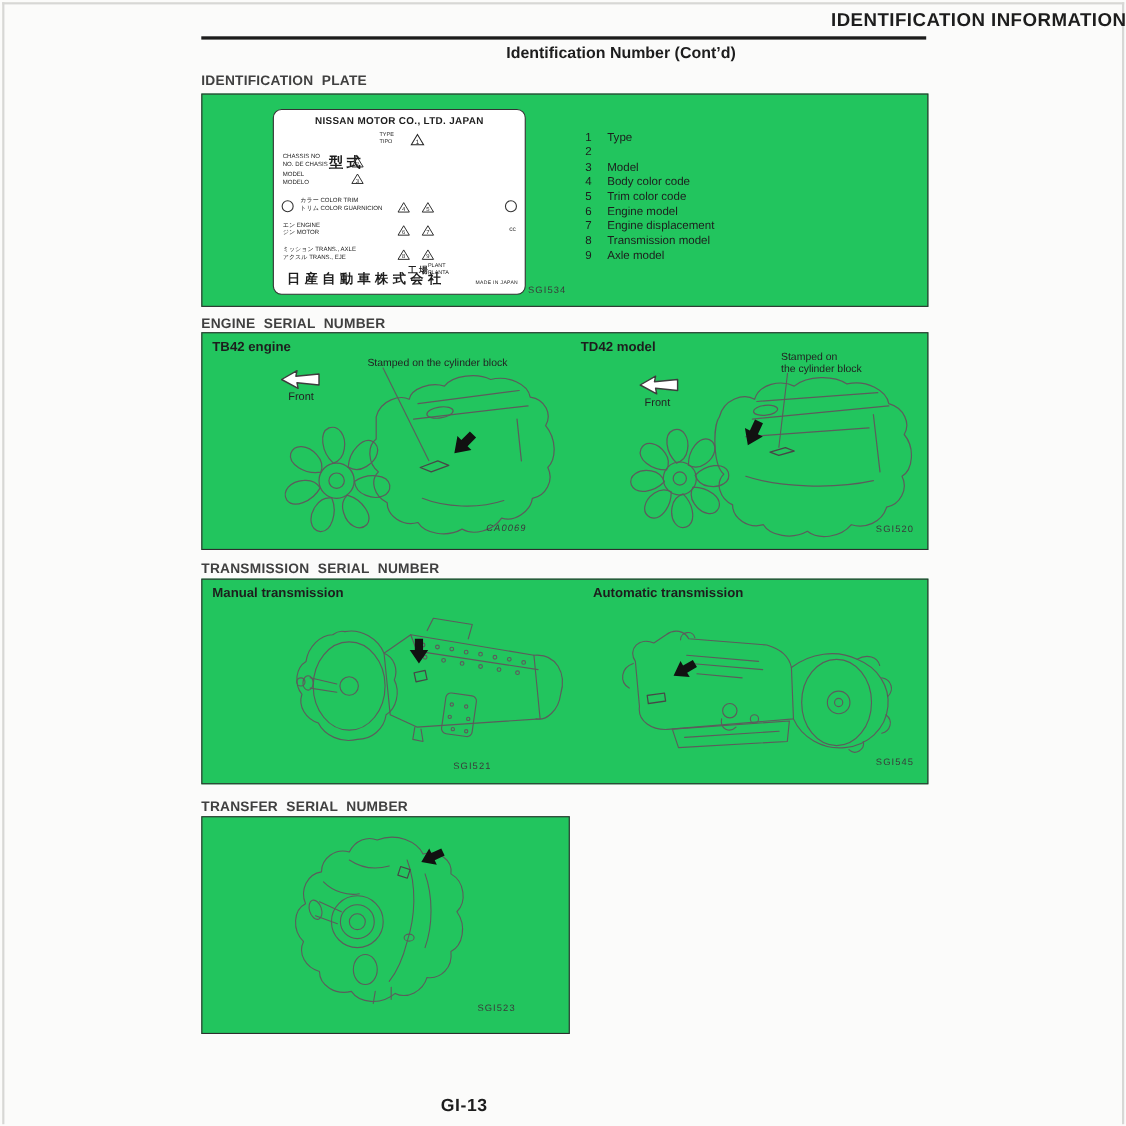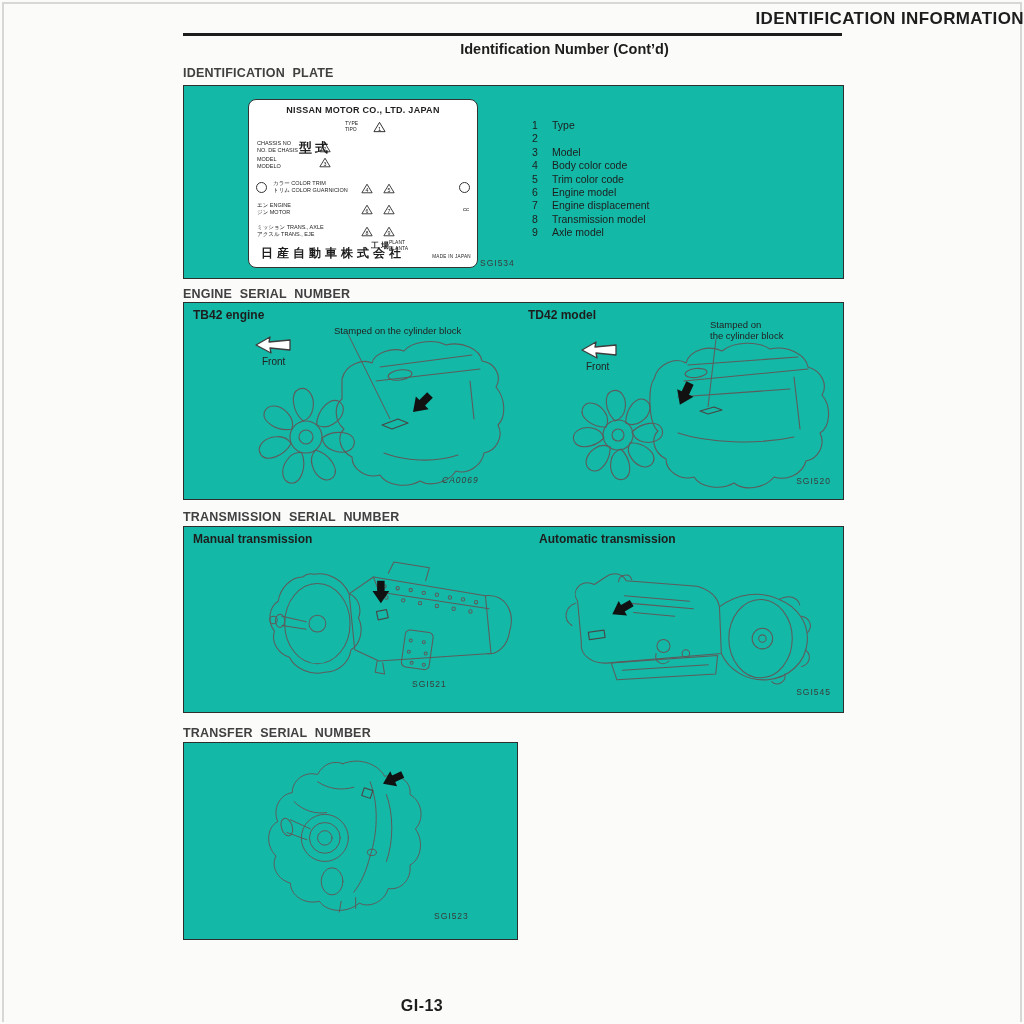--- a/index.html
+++ b/index.html
@@ -9,21 +9,21 @@
     font-family:"Liberation Sans",sans-serif;
     overflow:hidden;
   }
   .scan-frame{position:absolute;inset:2px;border:2px solid #d7d7d5;border-bottom:none;pointer-events:none;}
   .abs{position:absolute;}
   
   .page-title{top:9px;left:0;width:1024px;text-align:right;font-size:17px;font-weight:bold;letter-spacing:.4px;}
   .title-rule{top:33px;left:183px;width:659px;height:3px;background:#1c1c1c;}
   .page-subtitle{top:41px;left:183px;width:659px;text-align:center;font-size:14.5px;font-weight:bold;transform:translateX(52px);}
   .section-title{font-size:12.5px;font-weight:bold;letter-spacing:.2px;word-spacing:4px;color:#404040;}
-  .box{border:1.5px solid #2e2e2e;background:#14b8a6;}
+  .box{border:1.5px solid #2e2e2e;background:#22c55e;}
   .figcode{font-size:8.5px;letter-spacing:1px;color:#3a3a3a;}
   .figcode.italic{font-style:italic;}
   .panel-title{font-size:12px;font-weight:bold;}
   .note{font-size:9.5px;color:#222;}
   .front-label{font-size:10px;color:#222;}
   svg{display:block;}
   
   .plate{border:1.4px solid #333;border-radius:8px;background:#fff;}
   .plate .maker{top:5px;left:0;width:100%;text-align:center;font-size:9px;font-weight:bold;letter-spacing:.3px;}
   .plate .kanji-big{font-size:13px;font-weight:bold;letter-spacing:3px;}
@@ -309,21 +309,21 @@
           <circle cx="200" cy="112" r="1.6"></circle>
           <circle cx="185" cy="122" r="1.6"></circle>
           <circle cx="198" cy="124" r="1.6"></circle>
         <path d="M148,120 L146,132 L156,134 L154,122"></path>
       </g>
       <rect x="148" y="66" width="11" height="9" transform="rotate(-12 153 70)" class="lineart-dark"></rect>
       <g transform="translate(152,34) rotate(90)">
         <path d="M0,-4 L11,-4 L11,-9 L24,0 L11,9 L11,4 L0,4 Z" fill="#111"></path>
       </g>
     </svg>
-    <div class="abs figcode" style="top:152px;left:228px;">SGI521</div>
+    <div class="abs figcode" style="top:164px;left:228px;">SGI521</div>
   </div>
 
   <div class="abs" style="top:0;left:330px;width:329px;height:185px;">
     <div class="abs panel-title" style="top:5px;left:25px;">Automatic transmission</div>
     <svg class="abs" style="top:22px;left:25px;" width="290" height="140" viewBox="0 0 300 150">
       <g class="lineart">
         <path d="M36,56 C28,44 40,32 54,38 L66,30 C74,24 84,26 88,34 L164,40 C178,44 186,52 188,62 L190,112 L70,122 C52,124 38,114 40,100 Z"></path>
         <path d="M86,50 L156,56 M90,58 L160,64 M96,68 L140,72"></path>
         <path d="M80,35 C80,27 92,25 94,33"></path>
         <path d="M34,58 C22,62 20,76 30,82"></path>

